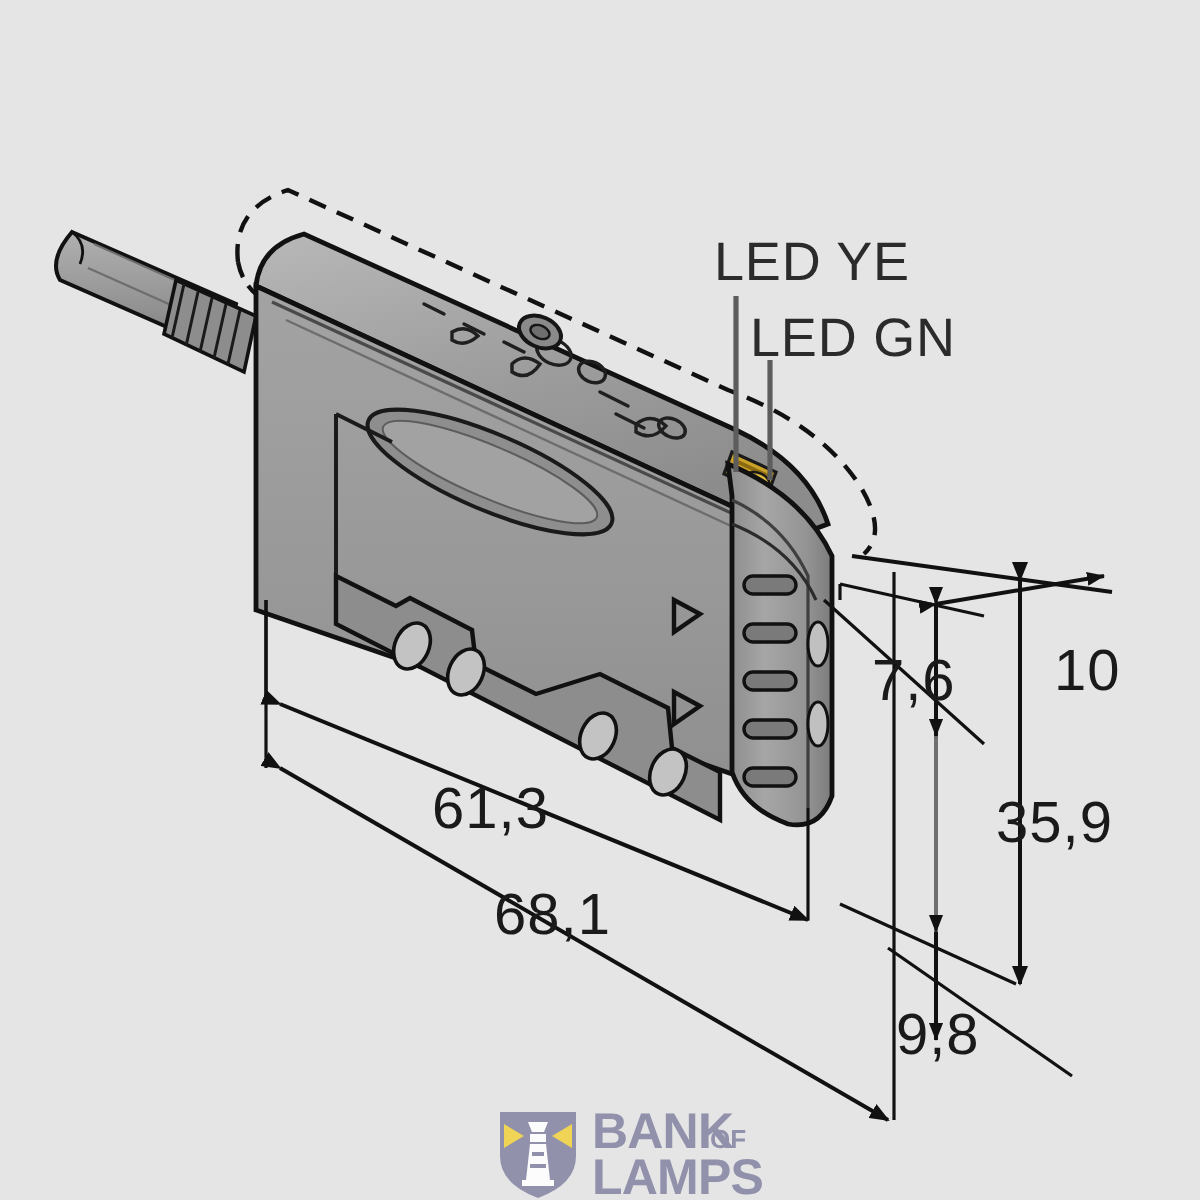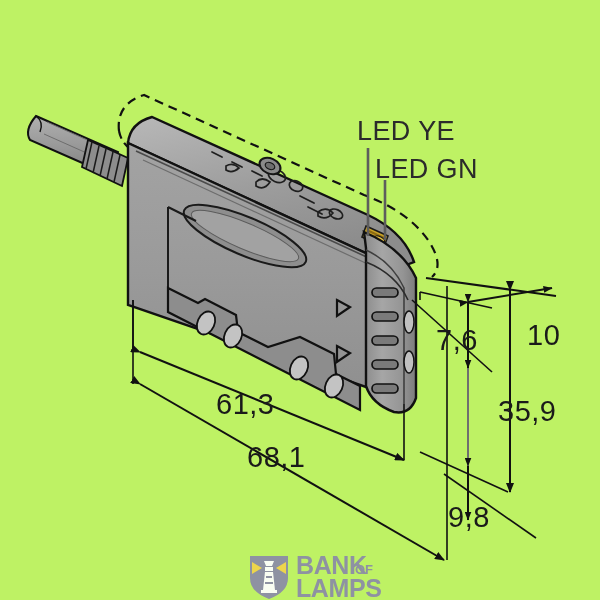--- a/index.html
+++ b/index.html
@@ -12,21 +12,21 @@
     width: 600px;
     height: 600px;
     overflow: hidden;
     font-family: "Liberation Sans", sans-serif;
     position: relative;
   }
   #stage {
     position: relative;
     width: 600px;
     height: 600px;
-    background: #bef264;
+    background: #e5e5e5;
   }
   #drawing {
     position: absolute;
     left: 0;
     top: 0;
     width: 600px;
     height: 600px;
     display: block;
   }
   .dim-text {

